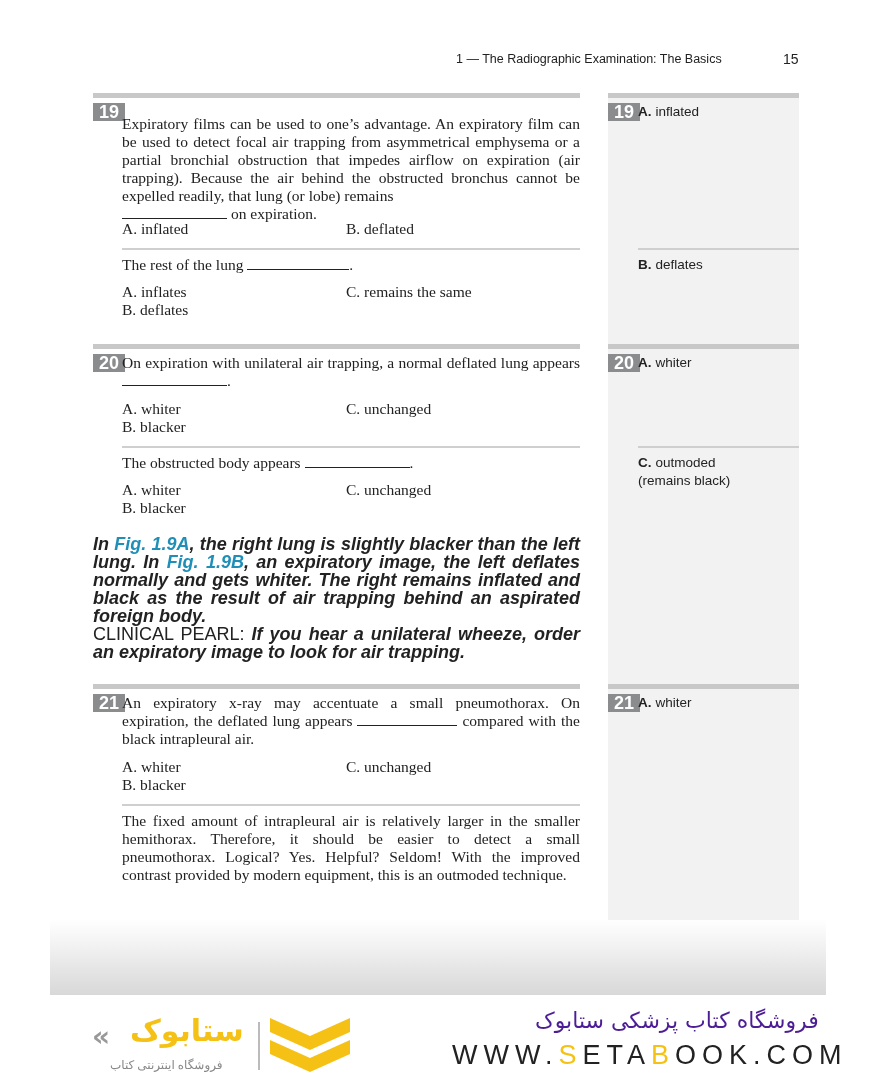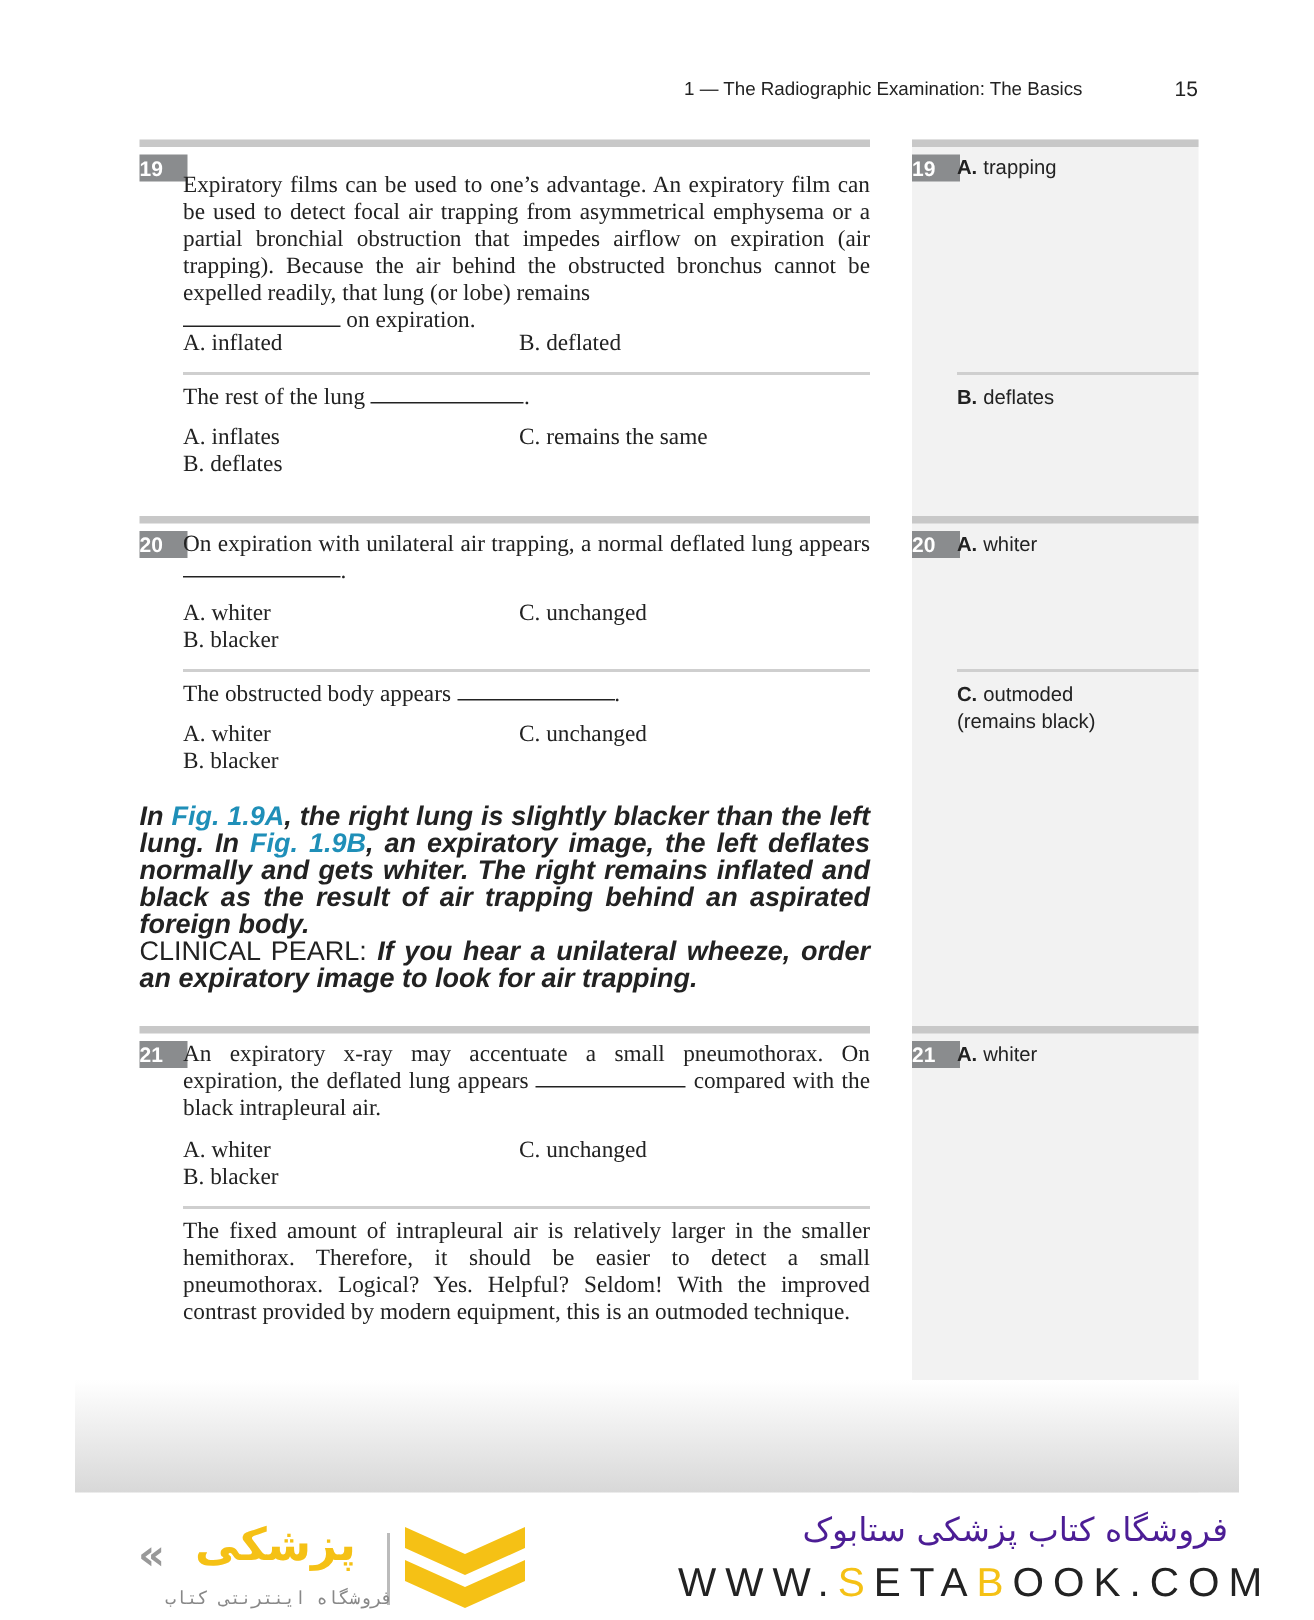--- a/index.html
+++ b/index.html
@@ -4,34 +4,34 @@
 <style>
   html,body{margin:0;padding:0;background:#fff;}
   body{width:876px;height:1080px;position:relative;overflow:hidden;font-family:"Liberation Serif",serif;color:#222;}
   .page{position:absolute;left:50px;top:0;width:776px;height:995px;background:#fff;}
   .fade{position:absolute;left:50px;top:920px;width:776px;height:75px;background:linear-gradient(#fff,#d8d8d8);}
   .header{position:absolute;top:52px;left:456px;font-family:"Liberation Sans",sans-serif;font-size:12.5px;color:#222;}
   .pnum{position:absolute;top:51px;left:783px;font-family:"Liberation Sans",sans-serif;font-size:14px;color:#222;}
   .sidebar{position:absolute;left:608px;top:93px;width:191px;height:902px;background:#f2f2f2;}
   .rule-thick{position:absolute;height:5px;background:#c8c8c8;}
   .rule-thin{position:absolute;height:2px;background:#cfcfcf;}
-  .qnum{position:absolute;width:32px;height:18px;background:#8a8c8e;color:#fff;font-family:"Liberation Sans",sans-serif;font-weight:bold;font-size:14px;line-height:18px;}
+  .qnum{position:absolute;width:32px;height:18px;background:#8a8c8e;color:#fff;font-family:"Liberation Sans",sans-serif;font-weight:bold;font-size:18px;text-align:center;line-height:18px;}
   .text{position:absolute;font-size:15.5px;line-height:18px;text-align:justify;color:#222;}
   .opt{position:absolute;font-size:15.5px;line-height:18px;color:#222;}
   .ans{position:absolute;font-family:"Liberation Sans",sans-serif;font-size:13.5px;line-height:18px;color:#222;}
   .ans b{font-weight:bold;margin-right:4px;}
   .note{position:absolute;left:93px;width:487px;font-family:"Liberation Sans",sans-serif;font-size:18px;line-height:18px;font-style:italic;font-weight:bold;color:#222;text-align:justify;}
   .note .link{color:#1f8fb8;}
   .note .caps{font-style:normal;font-weight:normal;}
   .blank{display:inline-block;border-bottom:1px solid #222;height:12px;vertical-align:baseline;}
   .footer-url{position:absolute;left:452px;top:1040px;font-family:"Liberation Sans",sans-serif;font-size:27px;letter-spacing:6px;color:#222;}
   .footer-url .y{color:#f5c115;}
   .footer-fa{position:absolute;left:535px;top:1008px;font-family:"DejaVu Sans",sans-serif;font-size:22px;color:#4c1d95;direction:rtl;}
   .logo-txt{position:absolute;left:92px;top:1013px;font-family:"DejaVu Sans",sans-serif;font-size:30px;font-weight:bold;color:#f5c115;}
-  .logo-sub{position:absolute;left:110px;top:1058px;font-family:Liberation Mono, monospace;font-size:12px;color:#888;direction:rtl;}
+  .logo-sub{position:absolute;left:110px;top:1058px;font-family:Liberation Serif, serif;font-size:12px;color:#888;direction:rtl;}
 </style>
 </head>
 <body>
 
 <div class="page"></div>
 <div class="sidebar"></div>
 <div class="fade"></div>
 
 <div class="header">1 — The Radiographic Examination: The Basics</div>
 <div class="pnum">15</div>
@@ -49,21 +49,21 @@
 <div class="rule-thin" style="left:122px;top:248px;width:458px;"></div>
 <div class="text" style="left:122px;top:256px;width:458px;">
   <span>The rest of the lung</span>
   <span class="blank" style="width:102px;"></span><span>.</span>
 </div>
 <div class="opt" style="left:122px;top:283px;">A. inflates</div>
 <div class="opt" style="left:346px;top:283px;">C. remains the same</div>
 <div class="opt" style="left:122px;top:301px;">B. deflates</div>
 
 <div class="qnum" style="left:608px;top:103px;">19</div>
-<div class="ans" style="left:638px;top:103px;"><b>A.</b><span>trapping</span></div>
+<div class="ans" style="left:638px;top:103px;"><b>A.</b><span>inflated</span></div>
 <div class="rule-thin" style="left:638px;top:248px;width:161px;"></div>
 <div class="ans" style="left:638px;top:256px;"><b>B.</b><span>deflates</span></div>
 
 <div class="rule-thick" style="left:93px;top:344px;width:487px;"></div>
 <div class="rule-thick" style="left:608px;top:344px;width:191px;"></div>
 <div class="qnum" style="left:93px;top:354px;">20</div>
 <div class="text" style="left:122px;top:354px;width:458px;">
   <span>On expiration with unilateral air trapping, a normal deflated lung appears</span>
   <span class="blank" style="width:105px;"></span><span>.</span>
 </div>
@@ -108,19 +108,19 @@
 <div class="qnum" style="left:608px;top:694px;">21</div>
 <div class="ans" style="left:638px;top:694px;"><b>A.</b><span>whiter</span></div>
 
 <div>
   <svg style="position:absolute;left:270px;top:1018px;" width="80" height="56">
     <polygon points="0,0 40,18 80,0 80,14 40,32 0,14" fill="#f5c115"></polygon>
     <polygon points="0,22 40,40 80,22 80,36 40,54 0,36" fill="#f5c115"></polygon>
   </svg>
   <div style="position:absolute;left:258px;top:1022px;width:2px;height:48px;background:#bbb;"></div>
   <div style="position:absolute;left:92px;top:1020px;font-family:'DejaVu Sans',sans-serif;font-size:28px;color:#999;font-weight:bold;">«</div>
-  <div class="logo-txt" style="left:130px;">پزشکی</div>
+  <div class="logo-txt" style="left:130px;">ستابوک</div>
   <div class="logo-sub">فروشگاه اینترنتی کتاب</div>
 </div>
 <div class="footer-fa">فروشگاه کتاب پزشکی ستابوک</div>
 <div class="footer-url">
   <span>WWW.</span><span class="y">S</span><span>ETA</span><span class="y">B</span><span>OOK.COM</span>
 </div>
 
 </body></html>

